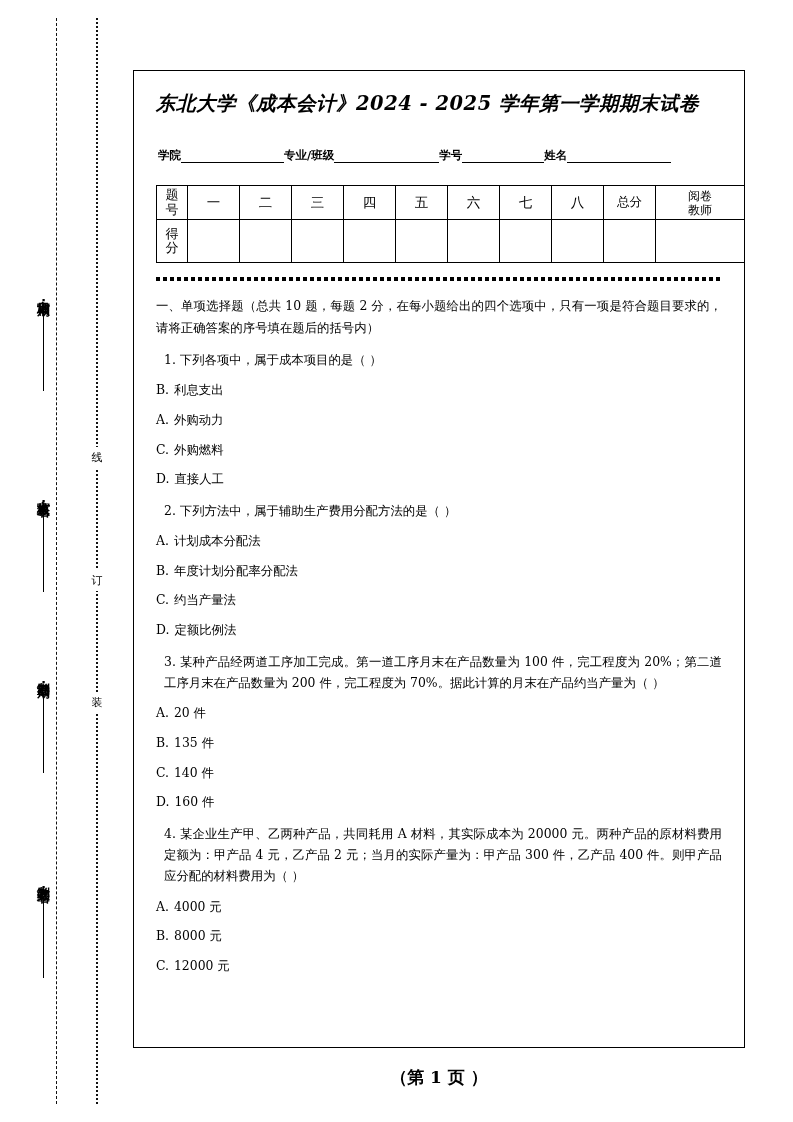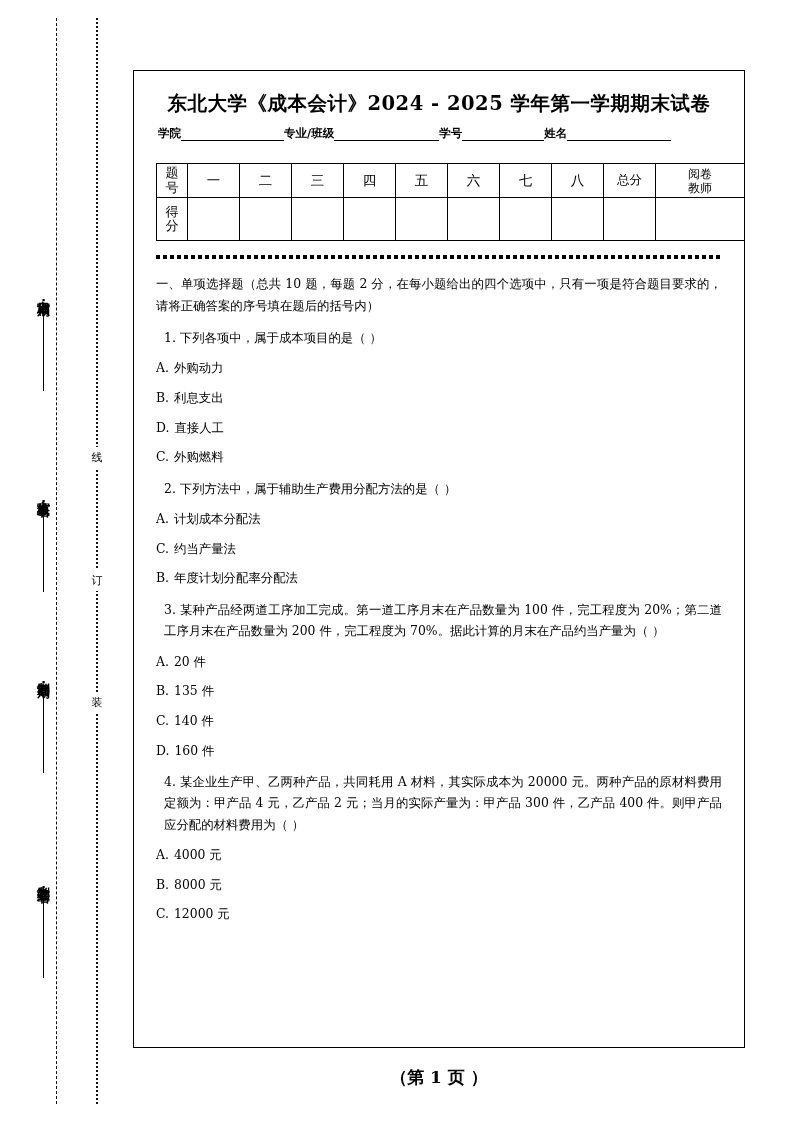--- a/index.html
+++ b/index.html
@@ -86,32 +86,33 @@
     left: 133px;
     top: 70px;
     width: 612px;
     height: 978px;
     border: 1.6px solid #000;
     box-sizing: border-box;
     padding: 16px 22px 0 22px;
   }
 
   .exam-title {
-    text-align: center;
+    text-align: left;
     font-size: 19.5px;
     font-weight: bold;
     letter-spacing: 0.5px;
     line-height: 1.3;
     margin: 4px 0 0 0;
     white-space: nowrap;
     font-family: "DejaVu Serif", "Liberation Serif", serif;
+    font-style: italic;
   }
 
   .id-fields {
-    margin-top: 10px;
+    margin-top: 32px;
     display: flex;
     align-items: flex-end;
     font-size: 11.5px;
     white-space: nowrap;
     padding: 0 2px;
   }
   .id-field {
     display: flex;
     align-items: flex-end;
   }
@@ -297,41 +298,44 @@
   </table>
 
   <div class="dot-rule"></div>
 
   <div class="body-content">
 
     <div class="section-head">一、单项选择题（总共 10 题，每题 2 分，在每小题给出的四个选项中，只有一项是符合题目要求的，请将正确答案的序号填在题后的括号内）</div>
 
     <div class="qtext">1. 下列各项中，属于成本项目的是（   ）</div>
     <div class="opt">
+      <span class="opt-letter">B.</span><span>利息支出</span>
+    </div>
+    <div class="opt">
       <span class="opt-letter">A.</span><span>外购动力</span>
     </div>
     <div class="opt">
-      <span class="opt-letter">B.</span><span>利息支出</span>
+      <span class="opt-letter">C.</span><span>外购燃料</span>
     </div>
     <div class="opt">
       <span class="opt-letter">D.</span><span>直接人工</span>
     </div>
-    <div class="opt">
-      <span class="opt-letter">C.</span><span>外购燃料</span>
-    </div>
 
     <div class="qtext">2. 下列方法中，属于辅助生产费用分配方法的是（   ）</div>
     <div class="opt">
       <span class="opt-letter">A.</span><span>计划成本分配法</span>
     </div>
     <div class="opt">
+      <span class="opt-letter">B.</span><span>年度计划分配率分配法</span>
+    </div>
+    <div class="opt">
       <span class="opt-letter">C.</span><span>约当产量法</span>
     </div>
     <div class="opt">
-      <span class="opt-letter">B.</span><span>年度计划分配率分配法</span>
+      <span class="opt-letter">D.</span><span>定额比例法</span>
     </div>
 
     <div class="qtext">3. 某种产品经两道工序加工完成。第一道工序月末在产品数量为 100 件，完工程度为 20%；第二道工序月末在产品数量为 200 件，完工程度为 70%。据此计算的月末在产品约当产量为（   ）</div>
     <div class="opt">
       <span class="opt-letter">A.</span><span>20 件</span>
     </div>
     <div class="opt">
       <span class="opt-letter">B.</span><span>135 件</span>
     </div>
     <div class="opt">

